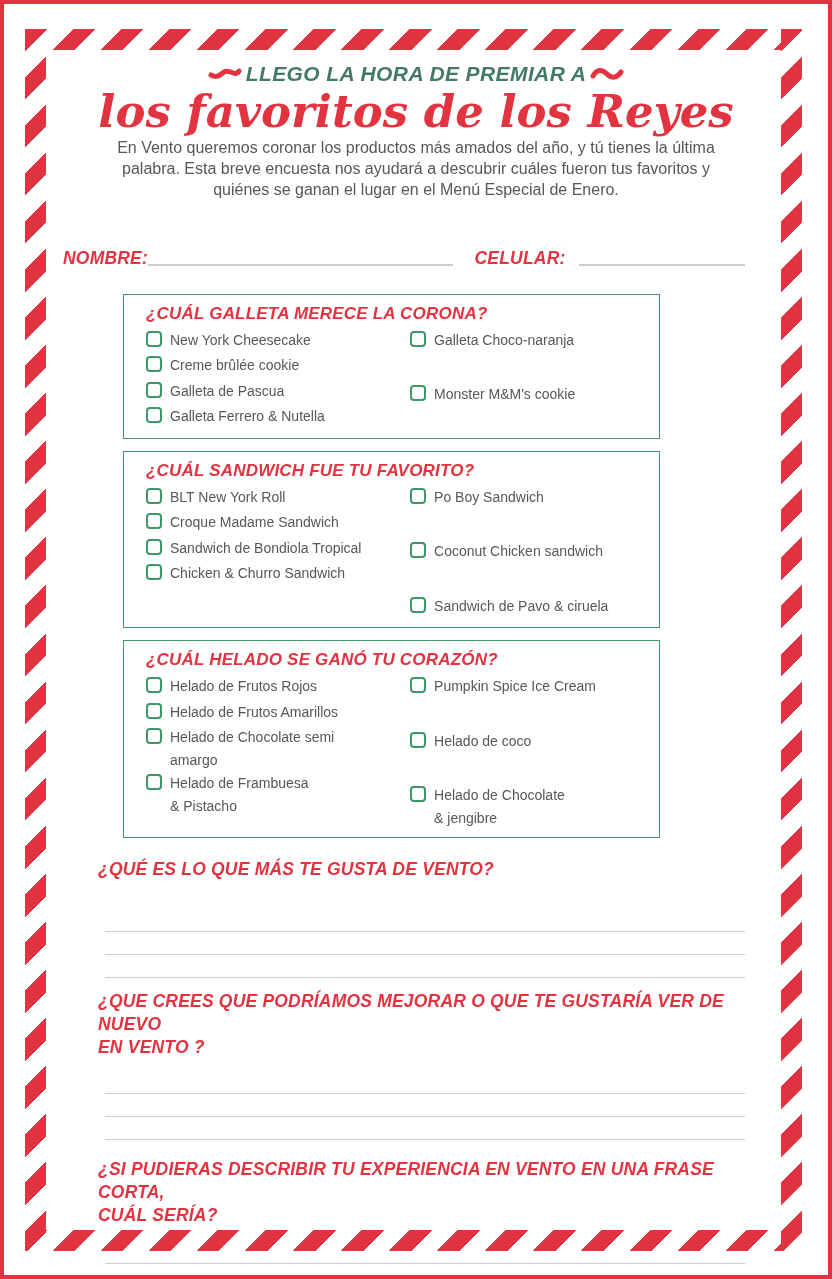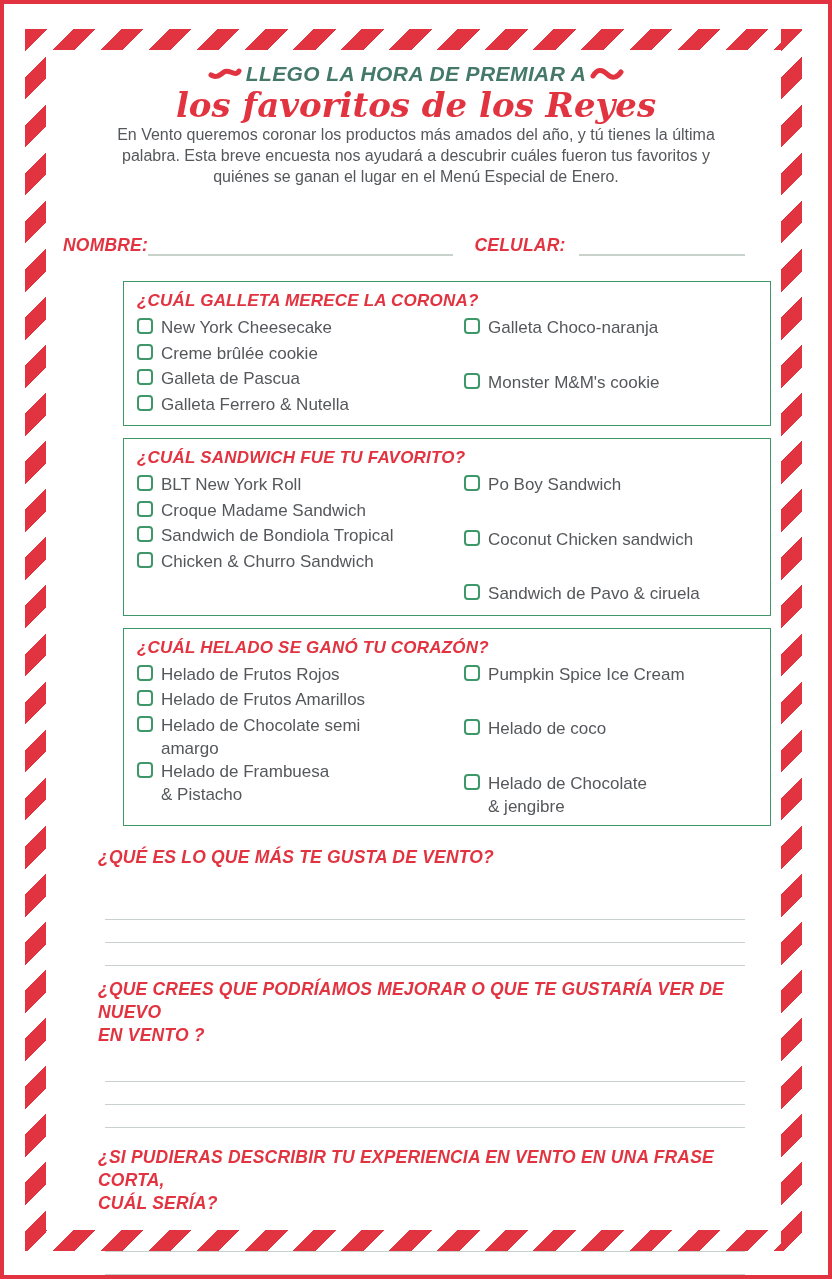--- a/index.html
+++ b/index.html
@@ -30,46 +30,46 @@
   .content{position:relative;padding-top:62px;z-index:1;}
 
   .kicker-row{display:flex;justify-content:center;align-items:center;gap:4px;}
   .kicker{color:var(--teal);font-style:italic;font-weight:bold;font-size:21px;letter-spacing:.4px;}
   .squiggle{flex:none;display:block;}
 
   .title{
     text-align:center;
     font-family:"DejaVu Serif", serif;
     font-style:italic;font-weight:bold;
-    font-size:34px;line-height:1.1;
+    font-size:45px;line-height:1.1;
     color:var(--red);
     margin-top:1px;
   }
   .intro{
     text-align:center;white-space:pre-line;
     font-size:16px;line-height:21px;color:var(--ink);
   }
 
   .fields-row{display:flex;margin:48px 87px 0 63px;gap:22px;align-items:flex-end;}
-  .field{display:flex;align-items:flex-end;}
+  .field{display:flex;}
   .field-nombre{flex:1.44;}
   .field-celular{flex:1;gap:13px;}
   .field-label{color:var(--red);font-weight:bold;font-style:italic;font-size:17.5px;white-space:nowrap;letter-spacing:.2px;}
   .field-line{flex:1;border-bottom:2px solid var(--rule);height:1.15em;}
 
-  .box{width:648px;margin:25px 0 0 123px;border:1.5px solid var(--green);padding:8px 10px 7px 13px;background:#fff;}
+  .box{width:537px;margin:25px 0 0 123px;border:1.5px solid var(--green);padding:8px 10px 7px 22px;background:#fff;}
   .box + .box{margin-top:12px;}
   .box-q{color:var(--red);font-weight:bold;font-style:italic;font-size:17px;letter-spacing:.2px;line-height:21px;}
   .opts{display:flex;margin-top:5px;}
   .col{display:flex;flex-direction:column;}
   .col-1{width:52.5%;}
   .col-2{width:47.5%;gap:29px;}
   .opt{display:flex;align-items:flex-start;min-height:25.5px;}
   .cb{width:16px;height:16px;border:2px solid var(--green);border-radius:4px;margin:2px 8px 0 0;flex:none;background:#fff;cursor:pointer;}
-  .opt-label{font-size:17px;color:var(--ink);line-height:23px;white-space:pre-line;}
+  .opt-label{font-size:14px;color:var(--ink);line-height:23px;white-space:pre-line;}
 
   .q-section{margin-left:98px;margin-right:87px;}
   .q-1{margin-top:20px;}
   .q-2{margin-top:12px;}
   .q-3{margin-top:18px;}
   .q-title{color:var(--red);font-weight:bold;font-style:italic;font-size:17.5px;line-height:23px;letter-spacing:.2px;white-space:pre-line;}
   .lines{margin-left:7px;}
   .q-1 .lines{margin-top:28px;}
   .q-2 .lines{margin-top:12px;}
   .q-3 .lines{margin-top:14px;}

